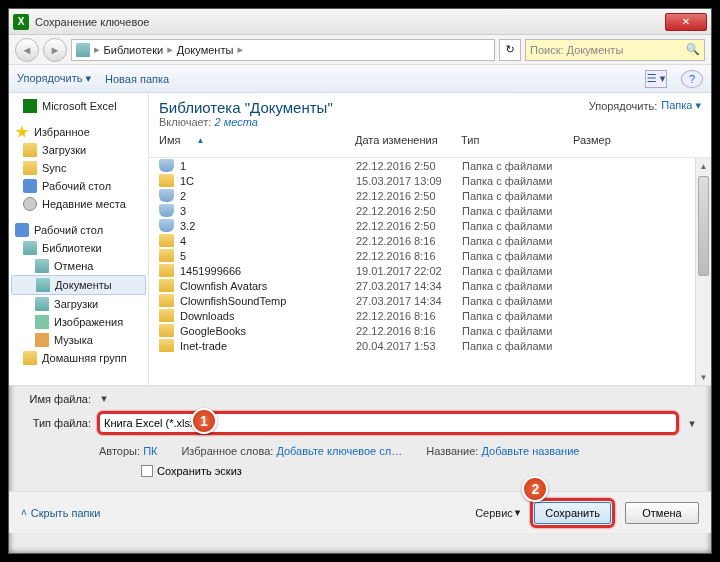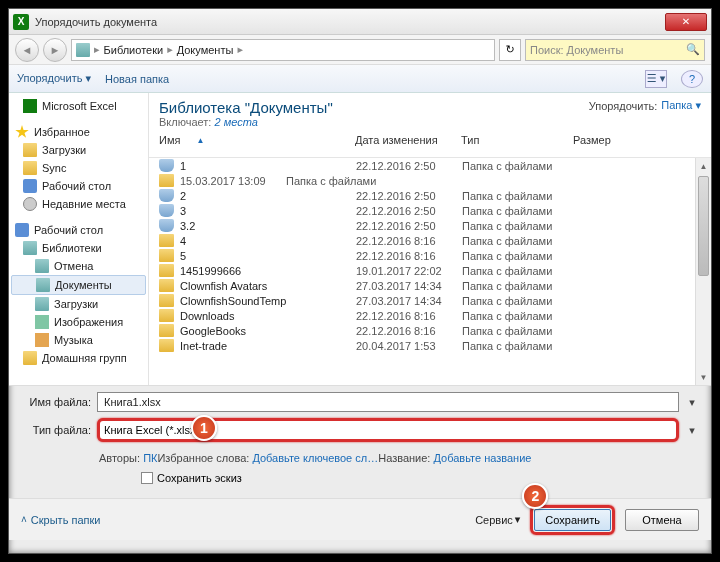--- a/index.html
+++ b/index.html
@@ -62,21 +62,21 @@
   .scrollbar .arw.dn { bottom: 0; }
   .bottom { padding: 6px 12px; border-top: 1px solid #ddd; }
   .fieldrow { display: flex; align-items: center; margin-bottom: 6px; gap: 6px; position: relative; }
   .fieldrow .lab { width: 70px; text-align: right; color: #222; }
   .fieldrow .input { flex: 1; background: #fff; border: 1px solid #888; height: 20px; padding: 0 6px; display: flex; align-items: center; color: #222; }
   .fieldrow .dd { width: 14px; text-align: center; color: #444; }
   .fieldrow.typecont { position: relative; }
   .typebox { border: 3px solid #d72e2e; border-radius: 6px; flex: 1; display: flex; align-items: center; padding: 0 4px; height: 24px; background: #fff; box-shadow: 0 0 2px #d72e2e; }
   .typebox .val { flex: 1; }
   .badge { position: absolute; width: 26px; height: 26px; border-radius: 50%; background: radial-gradient(#f26a3a,#c2341c); color: #fff; font-weight: bold; font-size: 14px; display: flex; align-items: center; justify-content: center; border: 2px solid #fff; box-shadow: 0 1px 3px rgba(0,0,0,0.4); z-index: 5; }
-  .meta { display: flex; padding: 4px 0 4px 78px; font-size: 10px; color: #444; }
+  .meta { display: flex; gap: 24px; padding: 4px 0 4px 78px; font-size: 10px; color: #444; }
   .meta .ml { color: #444; }
   .meta .mv { color: #1a6bb8; }
   .savesketch { padding: 4px 0 8px 120px; display: flex; align-items: center; gap: 4px; }
   .savesketch .cb { width: 12px; height: 12px; border: 1px solid #888; background: #fff; }
   .footer { height: 42px; border-top: 1px solid #ddd; background: #f1f1f1; display: flex; align-items: center; padding: 0 12px; gap: 10px; }
   .footer .hide { display: flex; align-items: center; gap: 4px; color: #1a5a8a; }
   .footer .hide .chev { font-size: 10px; }
   .footer .fspacer { flex: 1; }
   .footer .svc { color: #222; display: flex; align-items: center; gap: 2px; }
   .footer .btnwrap { position: relative; }
@@ -85,21 +85,21 @@
   .savehl { border: 3px solid #d72e2e; border-radius: 6px; padding: 1px; box-shadow: 0 0 2px #d72e2e; }
   .sortarw { color: #1a6bb8; font-size: 8px; }
 </style>
 </head>
 <body>
 
 <div class="window">
 
   <div class="titlebar">
     <span class="xicon">X</span>
-    <span class="title">Упорядочить документа</span>
+    <span class="title">Сохранение ключевое</span>
     <div class="close">✕</div>
   </div>
 
   <div class="navrow">
     <div class="navbtn">◄</div>
     <div class="navbtn">►</div>
     <div class="addr">
       <span style="width:14px;height:14px;background:linear-gradient(#9cc,#6aa);display:inline-block;border-radius:1px"></span>
       <span class="sep">▸</span>
       <span class="seg">Библиотеки</span>
@@ -207,20 +207,21 @@
       </div>
       <div class="filelist" id="filelist">
         <div class="frow">
             <span class="fic db"></span>
             <span class="fname">1</span>
             <span class="fdate">22.12.2016 2:50</span>
             <span class="ftype">Папка с файлами</span>
           </div>
           <div class="frow">
             <span class="fic folder"></span>
+            <span class="fname">1C</span>
             <span class="fdate">15.03.2017 13:09</span>
             <span class="ftype">Папка с файлами</span>
           </div>
           <div class="frow">
             <span class="fic db"></span>
             <span class="fname">2</span>
             <span class="fdate">22.12.2016 2:50</span>
             <span class="ftype">Папка с файлами</span>
           </div>
           <div class="frow">
@@ -288,23 +289,20 @@
           <div class="thumb"></div>
           <div class="arw dn">▼</div>
         </div>
       </div>
     </div>
   </div>
 
   <div class="bottom">
     <div class="fieldrow">
       <div class="lab">Имя файла:</div>
-      <div class="input">
-          <span>Книга1.xlsx</span>
-        </div>
       <div class="dd">▾</div>
     </div>
     <div class="fieldrow typecont">
       <div class="lab">Тип файла:</div>
       <div class="typebox">
         <span class="val">Книга Excel (*.xlsx)</span>
       </div>
       <div class="dd">▾</div>
       <div class="badge" style="left:170px; top:-3px">1</div>
     </div>

